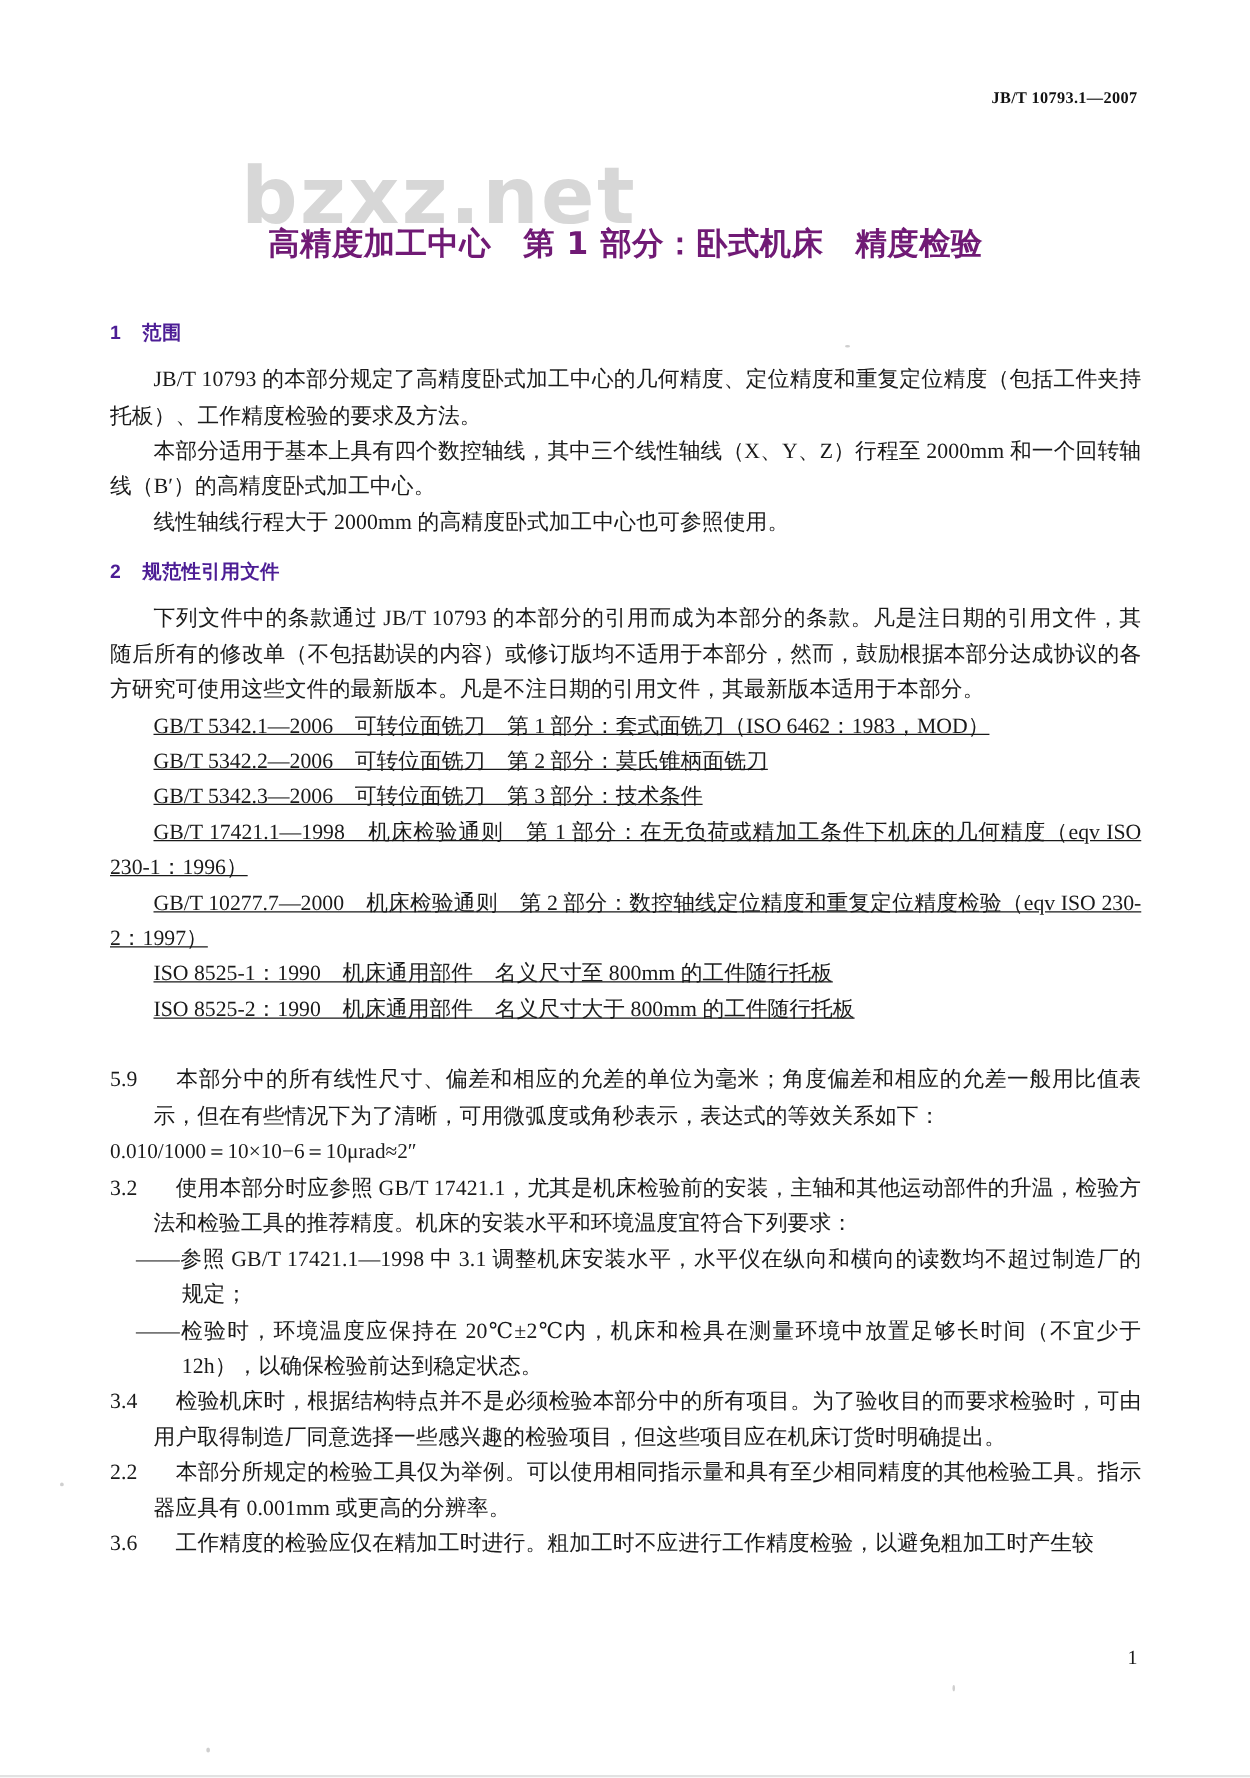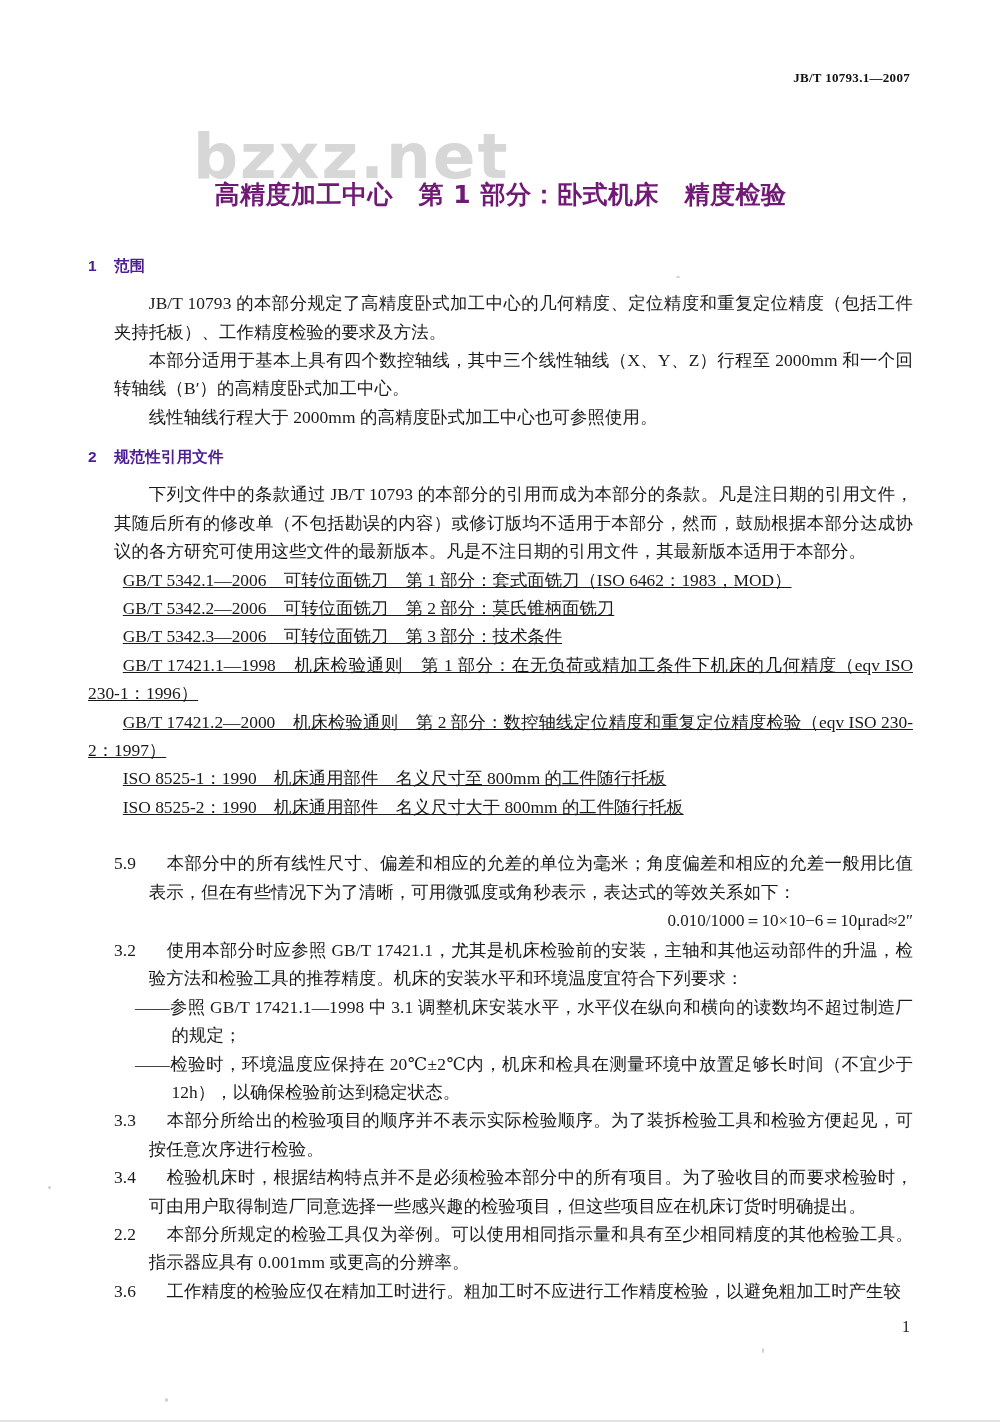--- a/index.html
+++ b/index.html
@@ -83,21 +83,20 @@
   }
 
   
   .para {
     font-size: 17.4px;
     line-height: 28.4px;
     text-align: justify;
     text-justify: inter-ideograph;
     color: #1a1a1a;
     letter-spacing: 0.1px;
-    margin-left: 26px;
   }
   .para.indent { text-indent: 2em; }
   .para.hang {
     padding-left: 2em;
     text-indent: -2em;
   }
   .para.dash {
     padding-left: 3.3em;
     text-indent: -2.1em;
   }
@@ -111,21 +110,21 @@
   .ref-line.wrap {
     text-indent: 2em;
     text-align: justify;
     white-space: normal;
     text-decoration: underline;
   }
 
   .formula {
     font-size: 17px;
     line-height: 30px;
-    text-align: right;
+    text-align: left;
     color: #1a1a1a;
     font-family: "Liberation Serif", serif;
   }
   .sp-m  { display: inline-block; width: 1.1em;  }
   .sp-l  { display: inline-block; width: 1.75em; }
   .gap-12 { height: 12px; }
   .gap-16 { height: 16px; }
   .gap-20 { height: 20px; }
   .gap-26 { height: 26px; }
 
@@ -180,38 +179,37 @@
 
     <div class="clause-head"><span>2</span><span class="sp-m"></span><span>规范性引用文件</span></div>
     <div class="gap-12"></div>
 
     <div class="para indent">下列文件中的条款通过 JB/T 10793 的本部分的引用而成为本部分的条款。凡是注日期的引用文件，其随后所有的修改单（不包括勘误的内容）或修订版均不适用于本部分，然而，鼓励根据本部分达成协议的各方研究可使用这些文件的最新版本。凡是不注日期的引用文件，其最新版本适用于本部分。</div>
 
     <div class="ref-line wrap">GB/T 5342.1—2006　可转位面铣刀　第 1 部分：套式面铣刀（ISO 6462：1983，MOD）</div>
     <div class="ref-line wrap">GB/T 5342.2—2006　可转位面铣刀　第 2 部分：莫氏锥柄面铣刀</div>
     <div class="ref-line wrap">GB/T 5342.3—2006　可转位面铣刀　第 3 部分：技术条件</div>
     <div class="ref-line wrap">GB/T 17421.1—1998　机床检验通则　第 1 部分：在无负荷或精加工条件下机床的几何精度（eqv ISO 230-1：1996）</div>
-    <div class="ref-line wrap">GB/T 17421.2—2000　机床检验通则　第 2 部分：数控轴线定位精度和重复定位精度检验（eqv ISO 230-2：1997）</div>
+    <div class="ref-line wrap">GB/T 10277.7—2000　机床检验通则　第 2 部分：数控轴线定位精度和重复定位精度检验（eqv ISO 230-2：1997）</div>
     <div class="ref-line wrap">ISO 8525-1：1990　机床通用部件　名义尺寸至 800mm 的工件随行托板</div>
     <div class="ref-line wrap">ISO 8525-2：1990　机床通用部件　名义尺寸大于 800mm 的工件随行托板</div>
 
     <div class="gap-16"></div>
 
     <div class="gap-12"></div>
 
     <div class="para hang"><span>5.9</span><span class="sp-l"></span><span>本部分中的所有线性尺寸、偏差和相应的允差的单位为毫米；角度偏差和相应的允差一般用比值表示，但在有些情况下为了清晰，可用微弧度或角秒表示，表达式的等效关系如下：</span></div>
 
     <div class="formula">0.010/1000＝10×10−6＝10μrad≈2″</div>
 
     <div class="para hang"><span>3.2</span><span class="sp-l"></span><span>使用本部分时应参照 GB/T 17421.1，尤其是机床检验前的安装，主轴和其他运动部件的升温，检验方法和检验工具的推荐精度。机床的安装水平和环境温度宜符合下列要求：</span></div>
 
     <div class="para dash">——参照 GB/T 17421.1—1998 中 3.1 调整机床安装水平，水平仪在纵向和横向的读数均不超过制造厂的规定；</div>
     <div class="para dash">——检验时，环境温度应保持在 20℃±2℃内，机床和检具在测量环境中放置足够长时间（不宜少于 12h），以确保检验前达到稳定状态。</div>
 
-    <div class="para hang"><span>3.3</span><span class="sp-l"></span><span>本部分所给出的检验项目的顺序并不表示实际检验顺序。为了装拆检验工具和检验方便起见，可按任意次序进行检验。</span></div>
 
     <div class="para hang"><span>3.4</span><span class="sp-l"></span><span>检验机床时，根据结构特点并不是必须检验本部分中的所有项目。为了验收目的而要求检验时，可由用户取得制造厂同意选择一些感兴趣的检验项目，但这些项目应在机床订货时明确提出。</span></div>
 
     <div class="para hang"><span>2.2</span><span class="sp-l"></span><span>本部分所规定的检验工具仅为举例。可以使用相同指示量和具有至少相同精度的其他检验工具。指示器应具有 0.001mm 或更高的分辨率。</span></div>
 
     <div class="para hang"><span>3.6</span><span class="sp-l"></span><span>工作精度的检验应仅在精加工时进行。粗加工时不应进行工作精度检验，以避免粗加工时产生较</span></div>
 
   </div>
 
   <div class="page-number">1</div>

